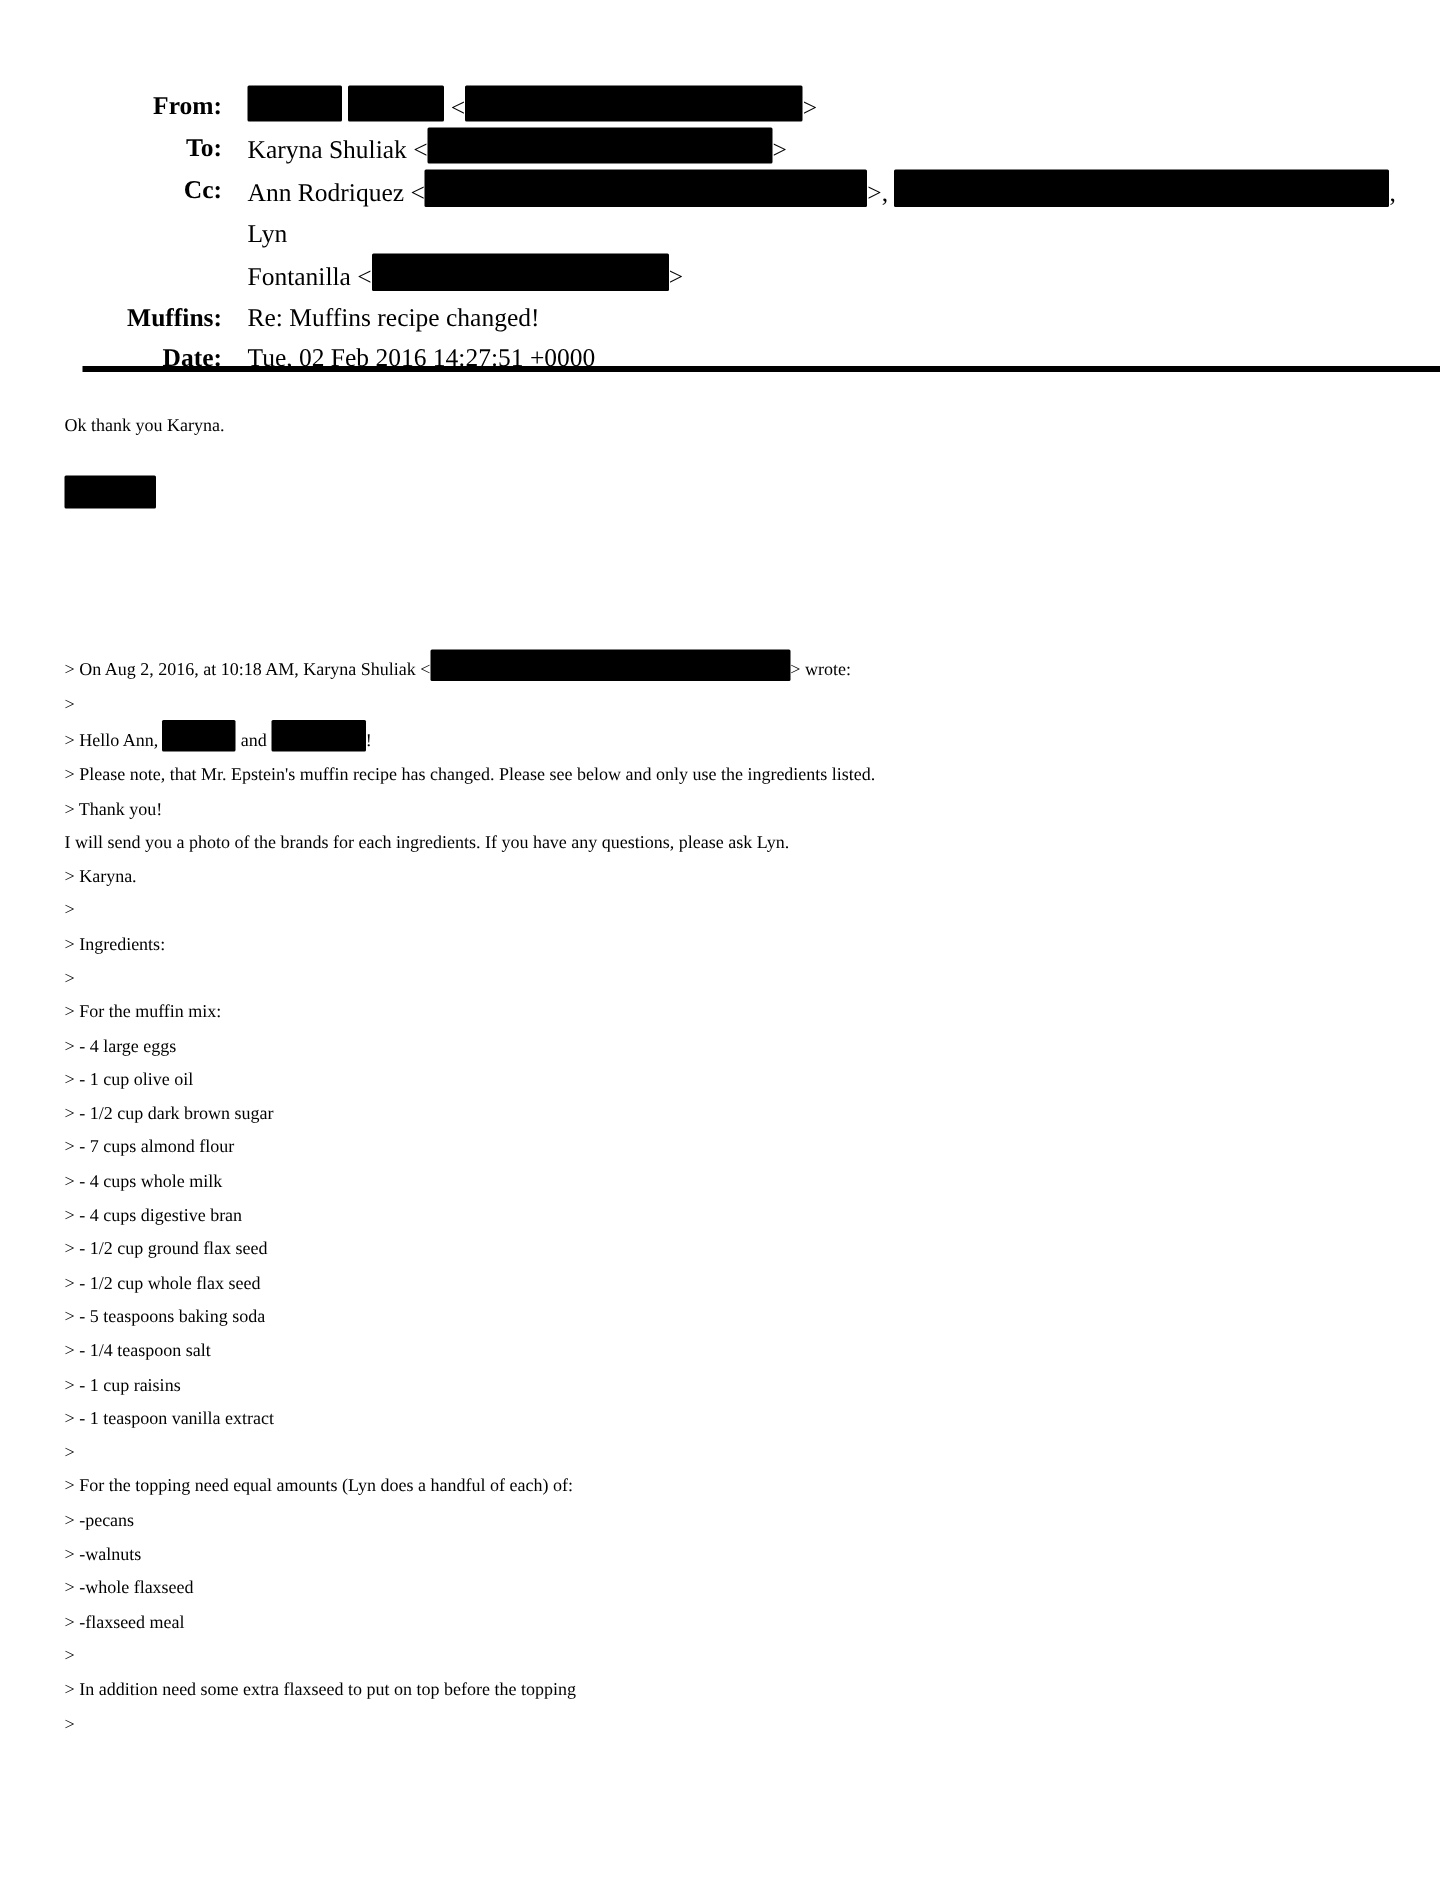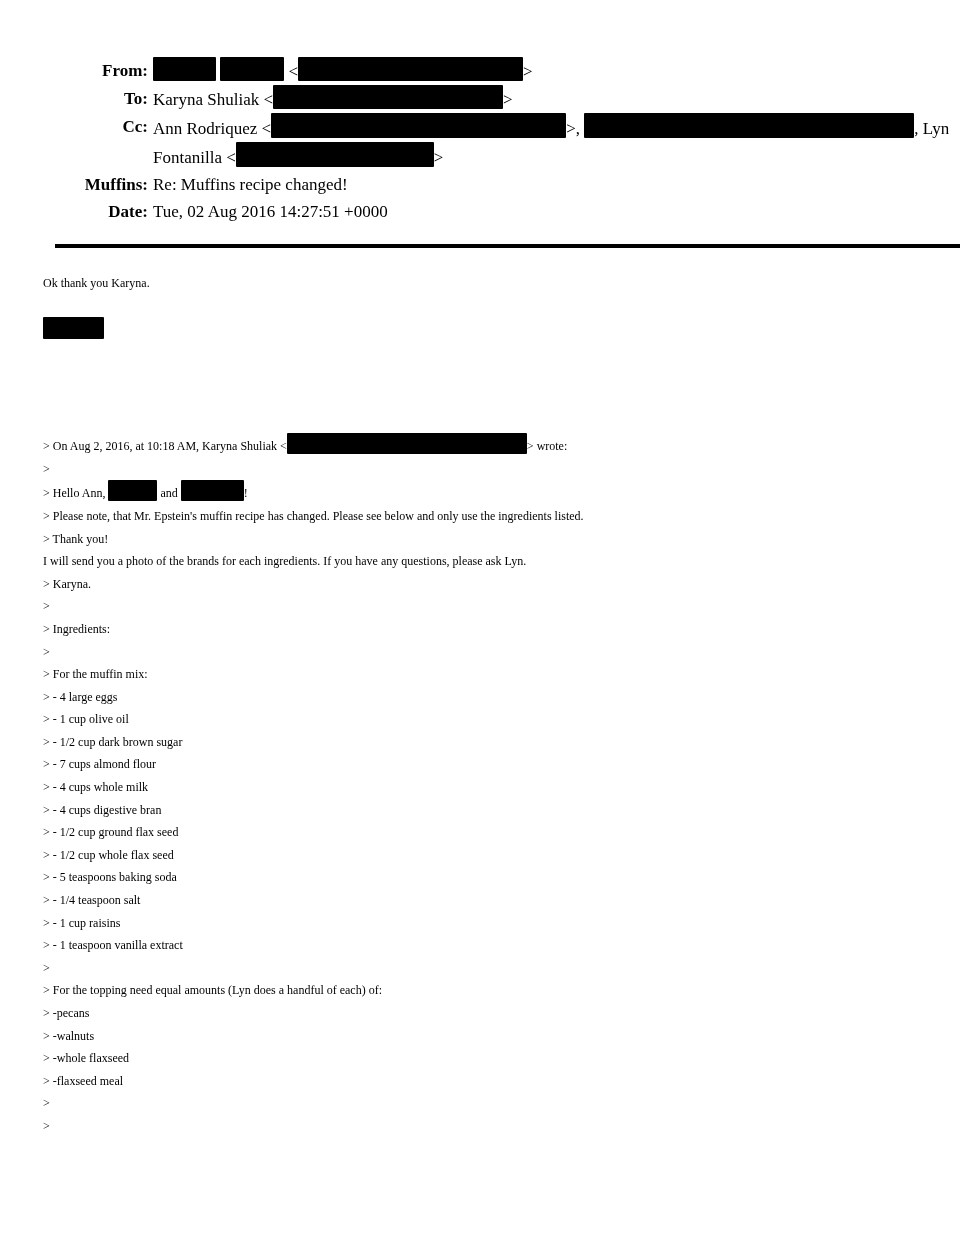--- a/index.html
+++ b/index.html
@@ -13,21 +13,21 @@
     color: #000000;
   }
   
   .email-header {
     position: absolute;
     left: 55px;
     top: 57px;
     width: 905px;
     font-size: 17px;
   }
-  .hrow { display: flex; }
+  .hrow { display: flex; gap: 12px; }
   .hlabel {
     flex: none;
     width: 93px;
     text-align: right;
     font-weight: bold;
     line-height: 27px;
     padding-right: 5px;
   }
   .hvalue {
     flex: 1;
@@ -81,21 +81,21 @@
       <div class="hrow">
         <div class="hlabel">Cc:</div>
         <div class="hvalue"><span>Ann Rodriquez &lt;</span><span class="redact" style="width: 295px; height: 25px;"></span><span>&gt;, </span><span class="redact" style="width: 330px; height: 25px;"></span><span>, Lyn</span><br><span>Fontanilla &lt;</span><span class="redact" style="width: 198px; height: 25px;"></span><span>&gt;</span></div>
       </div>
       <div class="hrow">
         <div class="hlabel">Muffins:</div>
         <div class="hvalue"><span>Re: Muffins recipe changed!</span></div>
       </div>
       <div class="hrow">
         <div class="hlabel">Date:</div>
-        <div class="hvalue"><span>Tue, 02 Aug 2016 14:27:51 +0000</span></div>
+        <div class="hvalue"><span>Tue, 02 Feb 2016 14:27:51 +0000</span></div>
       </div>
     </div>
   <div class="divider"></div>
   <div class="email-body">
       <div class="bline"><span>Ok thank you Karyna.</span></div>
       <div class="bline"></div>
       <div class="bline"><span class="redact" style="width: 61px; height: 22px;"></span></div>
       <div class="bline"></div>
       <div class="bline"></div>
       <div class="bline"></div>
@@ -123,15 +123,16 @@
       <div class="bline"><span>&gt; - 1/4 teaspoon salt</span></div>
       <div class="bline"><span>&gt; - 1 cup raisins</span></div>
       <div class="bline"><span>&gt; - 1 teaspoon vanilla extract</span></div>
       <div class="bline"><span>&gt;</span></div>
       <div class="bline"><span>&gt; For the topping need equal amounts (Lyn does a handful of each) of:</span></div>
       <div class="bline"><span>&gt; -pecans</span></div>
       <div class="bline"><span>&gt; -walnuts</span></div>
       <div class="bline"><span>&gt; -whole flaxseed</span></div>
       <div class="bline"><span>&gt; -flaxseed meal</span></div>
       <div class="bline"><span>&gt;</span></div>
+      <div class="bline"><span>&gt; In addition need some extra flaxseed to put on top before the topping</span></div>
       <div class="bline"><span>&gt;</span></div>
     </div>
 </div>
 
 </body></html>

